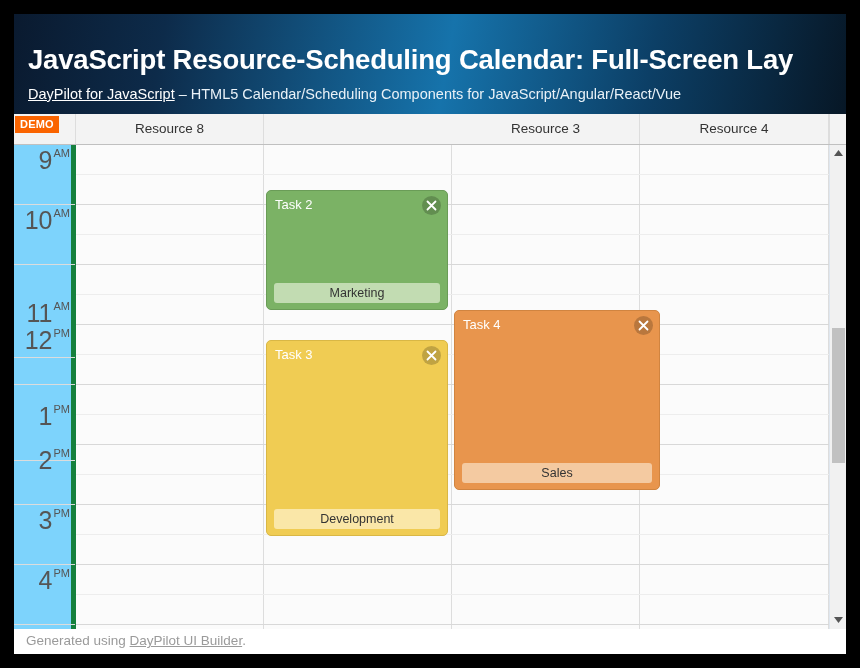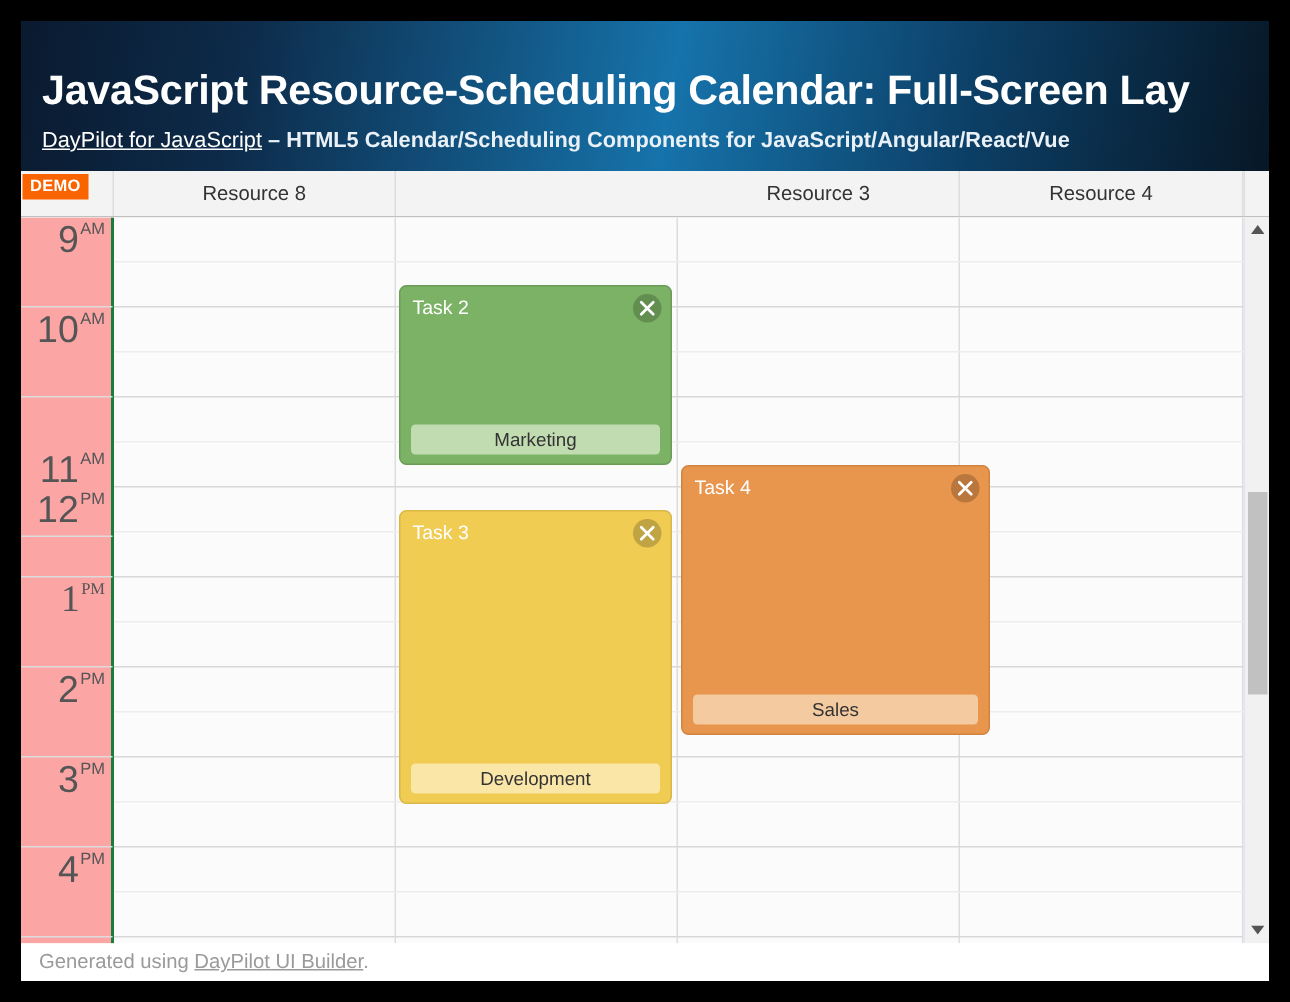--- a/index.html
+++ b/index.html
@@ -50,21 +50,21 @@
     position: absolute;
     left: 14px;
     top: 72px;
     font-size: 14.5px;
     color: #eef4f9;
     white-space: nowrap;
   }
   #banner-sub a {
     color: #ffffff;
   }
-  .sub-rest { color: #e9f1f7; font-weight: bold; }
+  .sub-rest { color: #e9f1f7; }
 
   
   #cal-header {
     position: absolute;
     left: 0;
     top: 100px;
     width: 832px;
     height: 31px;
     background: #f3f3f3;
     border-bottom: 1px solid #c0c0c0;
@@ -120,22 +120,22 @@
     width: 832px;
     height: 484px;
     overflow: hidden;
     background: #ffffff;
   }
   #time-col {
     position: absolute;
     left: 0; top: 0;
     width: 62px;
     height: 484px;
-    background: #fca5a5;
-    border-right: 2px solid #15803d;
+    background: #7dd3fc;
+    border-right: 5px solid #15803d;
     box-sizing: border-box;
     padding-left: 21px;
   }
   .hour-cell {
     position: absolute;
     left: 0;
     width: 61px;
     height: 60px;
     border-bottom: 1px solid #dcdcdc;
     box-sizing: border-box;
@@ -297,21 +297,21 @@
       <div id="head-spacer"></div>
     </div>
 
     <div id="cal-body">
 
       <div id="time-col">
         <div class="hour-cell" style="top:0px;"><span class="hour-num">9</span><span class="hour-ampm">AM</span></div>
         <div class="hour-cell" style="top:60px;"><span class="hour-num">10</span><span class="hour-ampm">AM</span></div>
         <div class="hour-cell" style="top:120px;margin-top:33px;"><span class="hour-num">11</span><span class="hour-ampm">AM</span></div>
         <div class="hour-cell" style="top:180px;"><span class="hour-num">12</span><span class="hour-ampm">PM</span></div>
-        <div class="hour-cell" style="top:240px;font-family:Liberation Serif, serif;"><span class="hour-num">1</span><span class="hour-ampm">PM</span></div>
+        <div class="hour-cell" style="top:256px;"><span class="hour-num">1</span><span class="hour-ampm">PM</span></div>
         <div class="hour-cell" style="top:300px;"><span class="hour-num">2</span><span class="hour-ampm">PM</span></div>
         <div class="hour-cell" style="top:360px;"><span class="hour-num">3</span><span class="hour-ampm">PM</span></div>
         <div class="hour-cell" style="top:420px;"><span class="hour-num">4</span><span class="hour-ampm">PM</span></div>
       </div>
 
       <div id="grid">
         <div class="gcol" style="left:0px;   width:188px;"></div>
         <div class="gcol" style="left:188px; width:188px;"></div>
         <div class="gcol" style="left:376px; width:188px;"></div>
         <div class="gcol" style="left:564px; width:189px;"></div>

